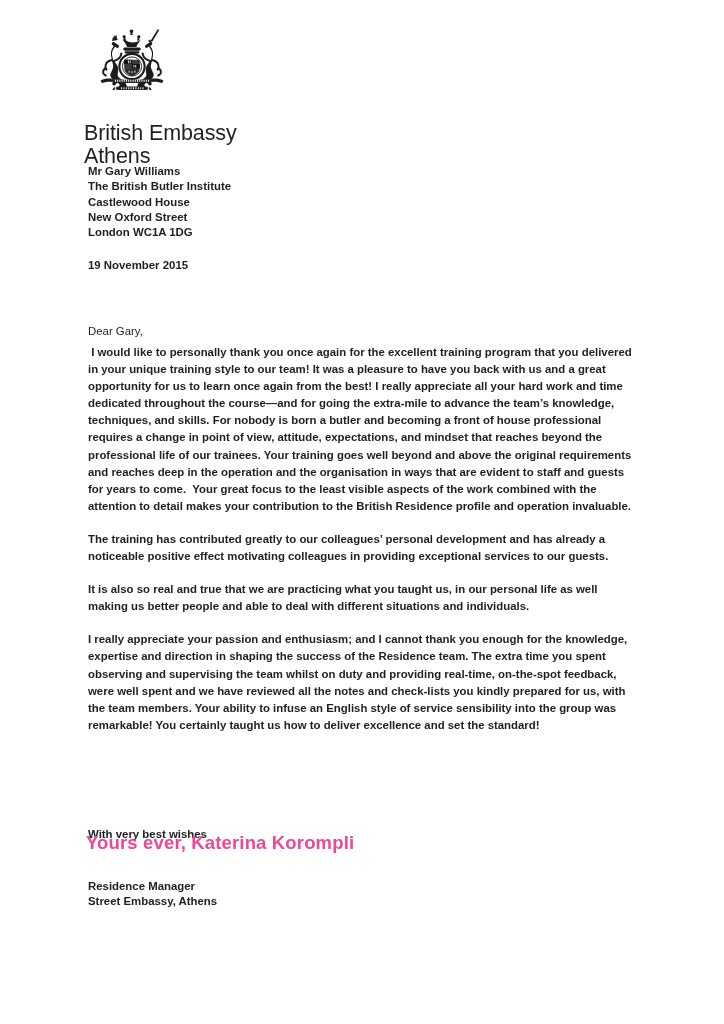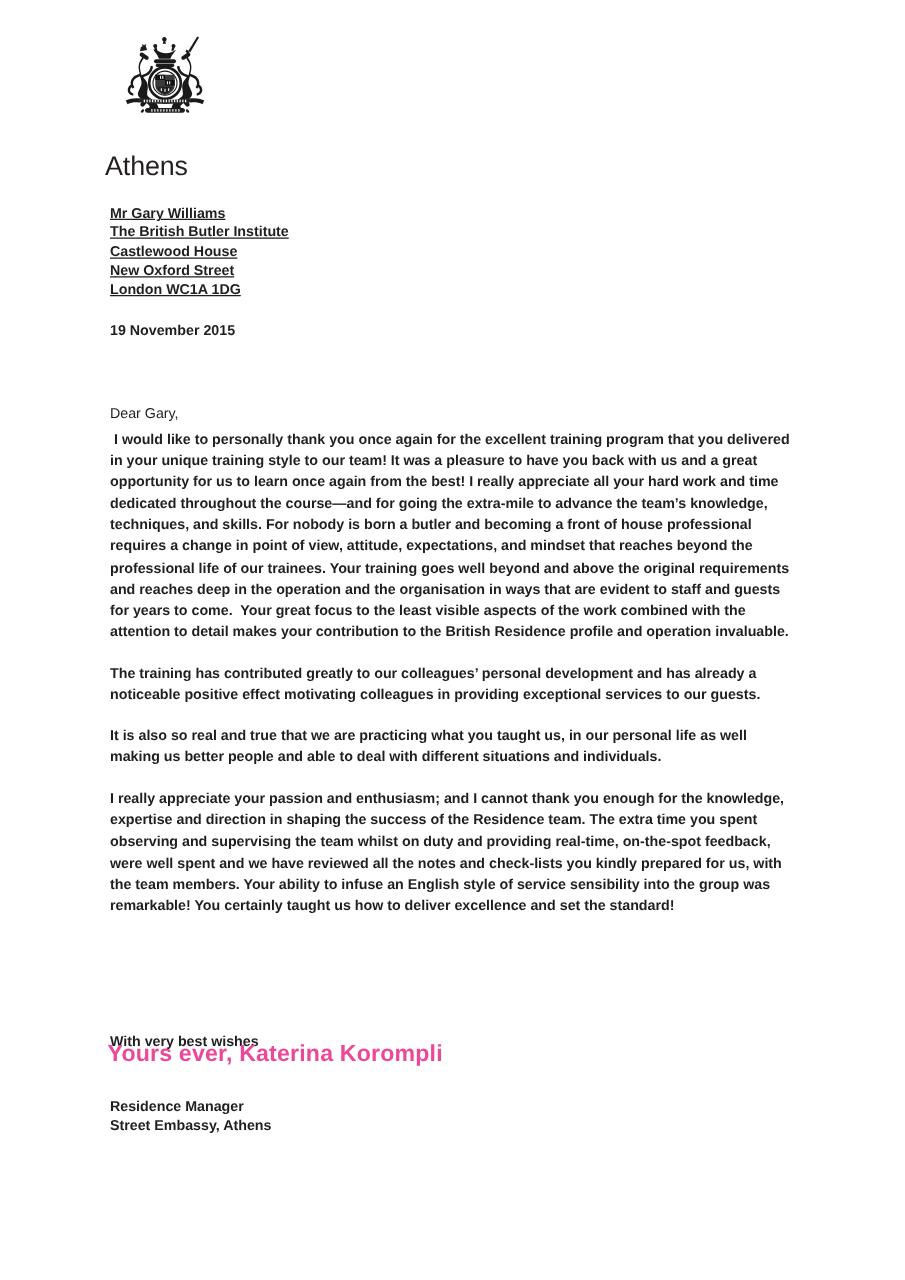--- a/index.html
+++ b/index.html
@@ -51,21 +51,21 @@
   
   .address {
     position: absolute;
     left: 88px;
     top: 164px;
     font-size: 11.4px;
     line-height: 15.3px;
     font-weight: 600;
     color: #1f1f1f;
   }
-  .address div { white-space: pre; text-decoration: underline; }
+  .address div { white-space: pre; }
 
   .date {
     position: absolute;
     left: 88px;
     top: 259px;
     font-size: 11.4px;
     font-weight: 600;
     color: #1f1f1f;
   }
 
@@ -201,20 +201,21 @@
           <rect x="51.4" y="61.3" width="1" height="2"></rect>
           <rect x="53.8" y="61.3" width="1" height="2"></rect>
           <rect x="56.2" y="61.3" width="1" height="2"></rect>
           <rect x="58.6" y="61.3" width="1" height="2"></rect>
         </g>
         <path d="M30.6 61c-1.1.6-1.9 1.6-2.1 2.8l1.8.4c.1-.7.5-1.2 1.1-1.5zM65.4 61l-.8 1.7c.6.3 1 .8 1.1 1.5l1.8-.4c-.2-1.2-1-2.2-2.1-2.8z"></path>
       </g>
     </svg>
 
     <div class="logotype">
+      <span>British Embassy</span>
       <span class="line2">Athens</span>
     </div>
   </div>
 
   <div class="address">
     <div>Mr Gary Williams</div>
     <div>The British Butler Institute</div>
     <div>Castlewood House</div>
     <div>New Oxford Street</div>
     <div>London WC1A 1DG</div>

